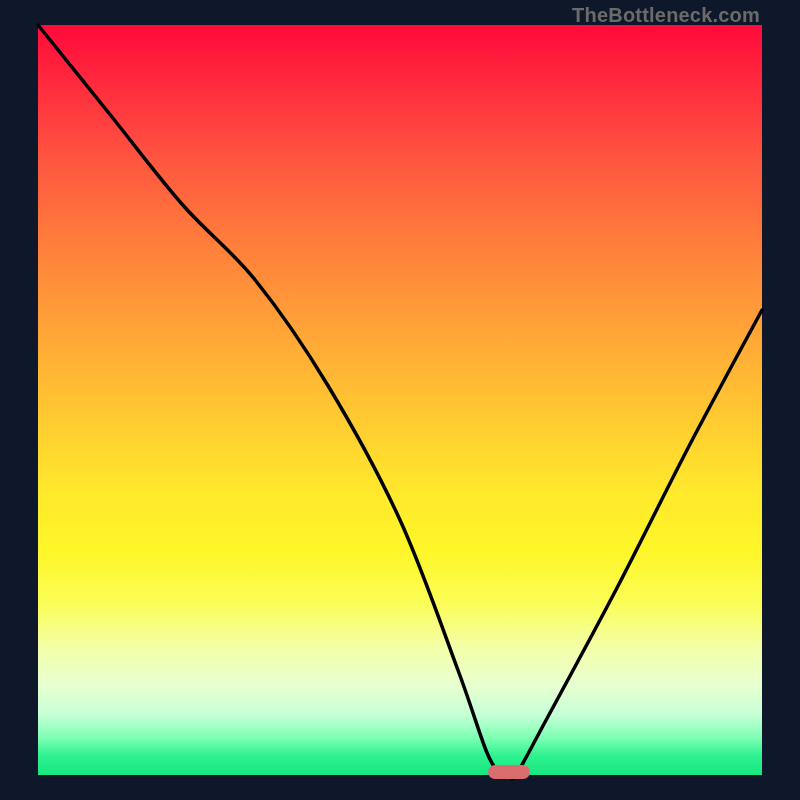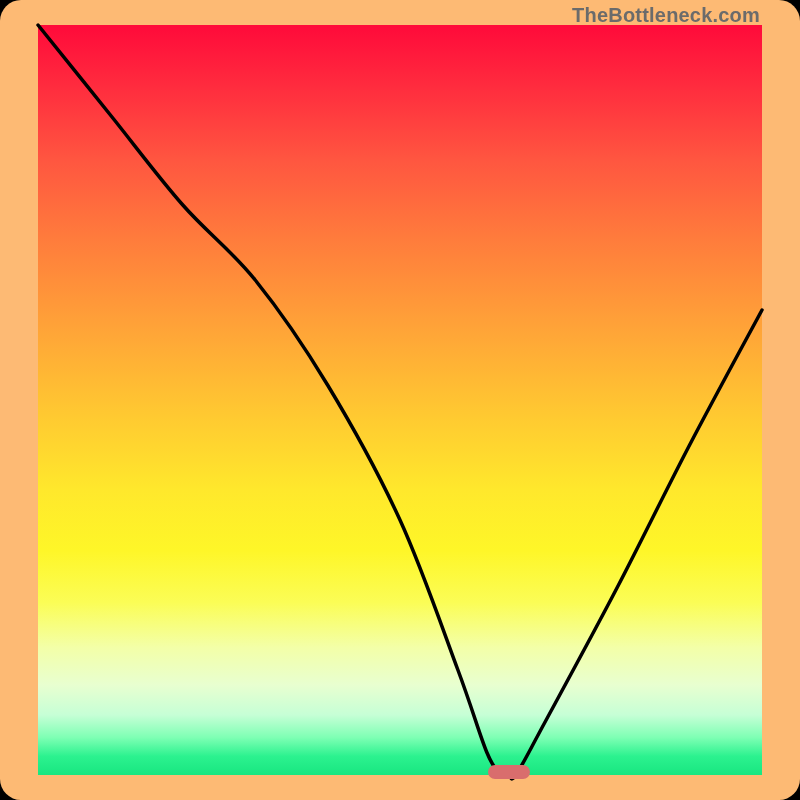--- a/index.html
+++ b/index.html
@@ -9,22 +9,21 @@
     height: 800px;
     background: #000;
     overflow: hidden;
   }
   .frame {
     position: absolute;
     left: 0;
     top: 0;
     width: 800px;
     height: 800px;
-    background: #fdba74;
-    border-radius: 21px;
+    background: #0f172a;
   }
   .plot {
     position: absolute;
     left: 38px;
     top: 25px;
     width: 724px;
     height: 750px;
     
     background: linear-gradient(to bottom,
       #ff0a3a 0%,

